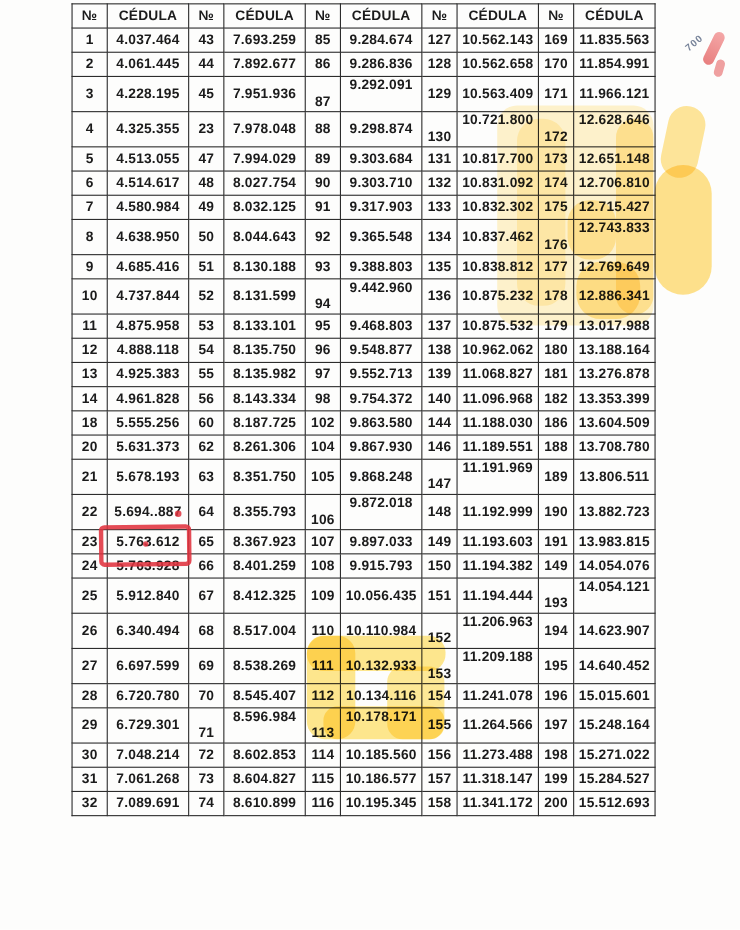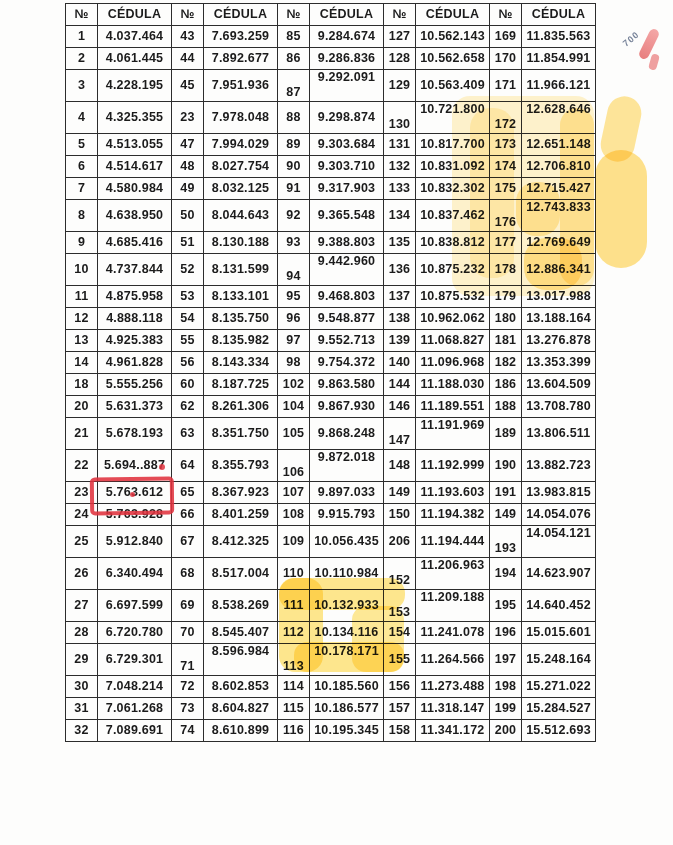--- a/index.html
+++ b/index.html
@@ -333,21 +333,21 @@
           <td>149</td>
           <td>14.054.076</td>
         </tr>
         <tr class="r-tall">
           <td>25</td>
           <td>5.912.840</td>
           <td>67</td>
           <td>8.412.325</td>
           <td>109</td>
           <td>10.056.435</td>
-          <td>206</td>
+          <td>151</td>
           <td>11.194.444</td>
           <td class="sunk">193</td>
           <td class="raised">14.054.121</td>
         </tr>
         <tr class="r-tall">
           <td>26</td>
           <td>6.340.494</td>
           <td>68</td>
           <td>8.517.004</td>
           <td>110</td>

